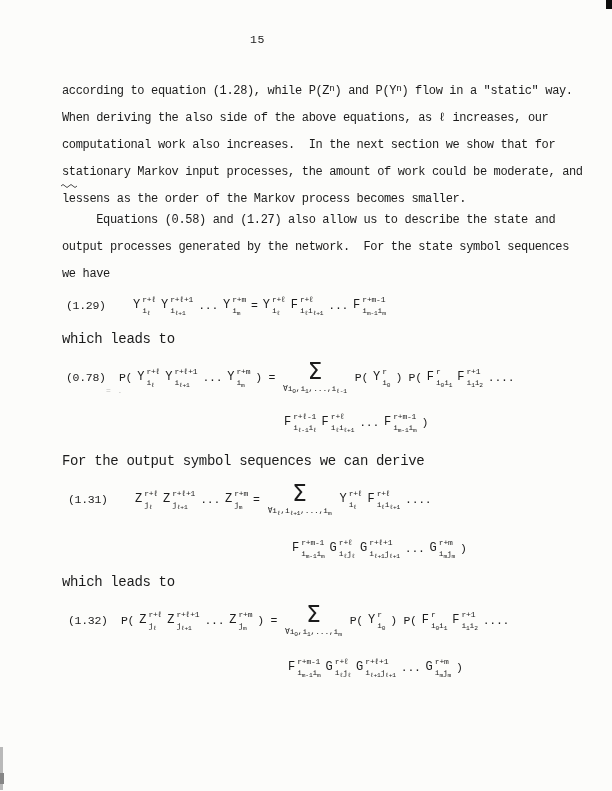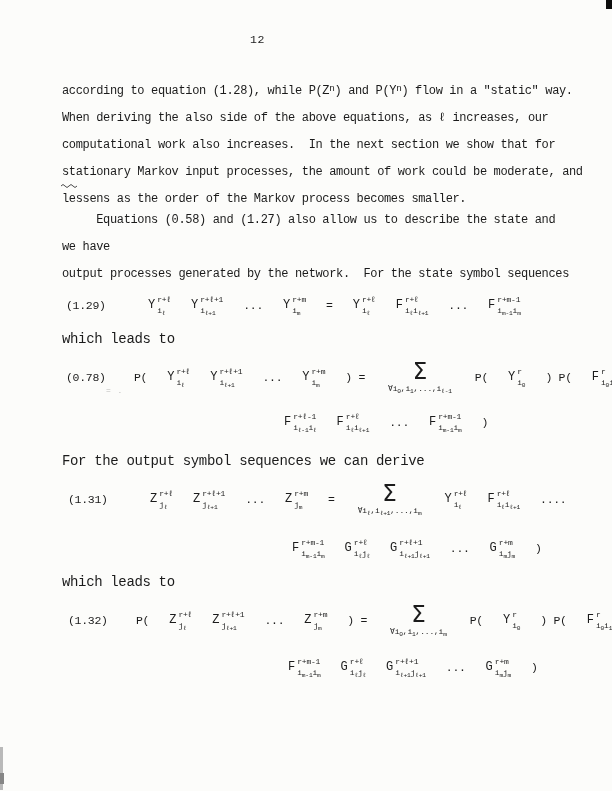--- a/index.html
+++ b/index.html
@@ -6,21 +6,21 @@
   body{
     width:612px;height:791px;position:relative;overflow:hidden;
     background:#fcfcfa;color:#1b1b1b;
     font-family:"Liberation Mono","DejaVu Sans Mono",monospace;
   }
   .page{position:absolute;inset:0;}
   .pageno{position:absolute;font-size:11.5px;letter-spacing:0.5px;}
   .para{position:absolute;}
   .tline{white-space:pre;line-height:27px;font-size:12px;letter-spacing:-0.35px;}
   .conn{position:absolute;font-size:14px;line-height:27px;letter-spacing:-0.35px;white-space:pre;}
-  .eqline{position:absolute;display:flex;align-items:center;column-gap:20px;white-space:nowrap;justify-content:flex-end;}
+  .eqline{position:absolute;display:flex;align-items:center;column-gap:5px;white-space:nowrap;justify-content:flex-end;}
   .eqlabel{font-size:11.5px;letter-spacing:-0.3px;width:48px;flex:0 0 auto;}
   .lblgap{margin-right:14px;}
   .sc{display:inline-flex;align-items:center;}
   .sc .b{font-size:12px;line-height:12px;}
   .col{display:inline-flex;flex-direction:column;margin-left:2px;row-gap:2px;}
   .up,.dn{font-size:8px;line-height:9px;white-space:pre;letter-spacing:-0.2px;}
   .nsup{font-size:0.78em;position:relative;top:-3px;}
   .nsub{font-size:0.78em;position:relative;top:2.5px;}
   .sum{display:inline-flex;flex-direction:column;align-items:center;margin:0 3px;}
   .sig{font-size:23px;line-height:23px;font-family:"DejaVu Sans",sans-serif;}
@@ -31,34 +31,34 @@
   .mark-left{position:absolute;left:0;top:747px;width:3px;height:43px;background:#b9b9b9;}
   .mark-left-dark{position:absolute;left:0;top:773px;width:4px;height:11px;background:#868686;}
   .squiggle{position:absolute;left:60px;top:176px;width:18px;height:7px;}
   .pencil{position:absolute;left:106px;top:386px;font-size:8px;color:#777;opacity:.5;letter-spacing:1px;}
 </style>
 </head>
 <body>
 
 <div class="page">
 
-  <div class="pageno" style="left:250px;top:33px;">12</div>
+  <div class="pageno" style="left:250px;top:33px;">15</div>
 
   <div class="para" style="left:62px;top:78px;">
     <div class="tline">according to equation (1.28), while P(Z<span class="nsup">n</span>) and P(Y<span class="nsup">n</span>) flow in a "static" way.</div>
     <div class="tline">When deriving the also side of the above equations, as ℓ increases, our</div>
     <div class="tline">computational work also increases.  In the next section we show that for</div>
     <div class="tline">stationary Markov input processes, the amount of work could be moderate, and</div>
     <div class="tline">lessens as the order of the Markov process becomes smaller.</div>
   </div>
 
   <div class="para" style="left:62px;top:207px;">
     <div class="tline">     Equations (0.58) and (1.27) also allow us to describe the state and</div>
+    <div class="tline">output processes generated by the network.  For the state symbol sequences</div>
     <div class="tline">we have</div>
-    <div class="tline">output processes generated by the network.  For the state symbol sequences</div>
   </div>
 
   <div class="eqline" style="left:66px;top:285px;height:40px;">
     <span class="eqlabel lblgap">(1.29)</span>
   <span class="sc">
         <span class="b">Y</span>
         <span class="col">
           <span class="up">r+ℓ</span>
           <span class="dn">i<span class="nsub">ℓ</span></span>
         </span>

